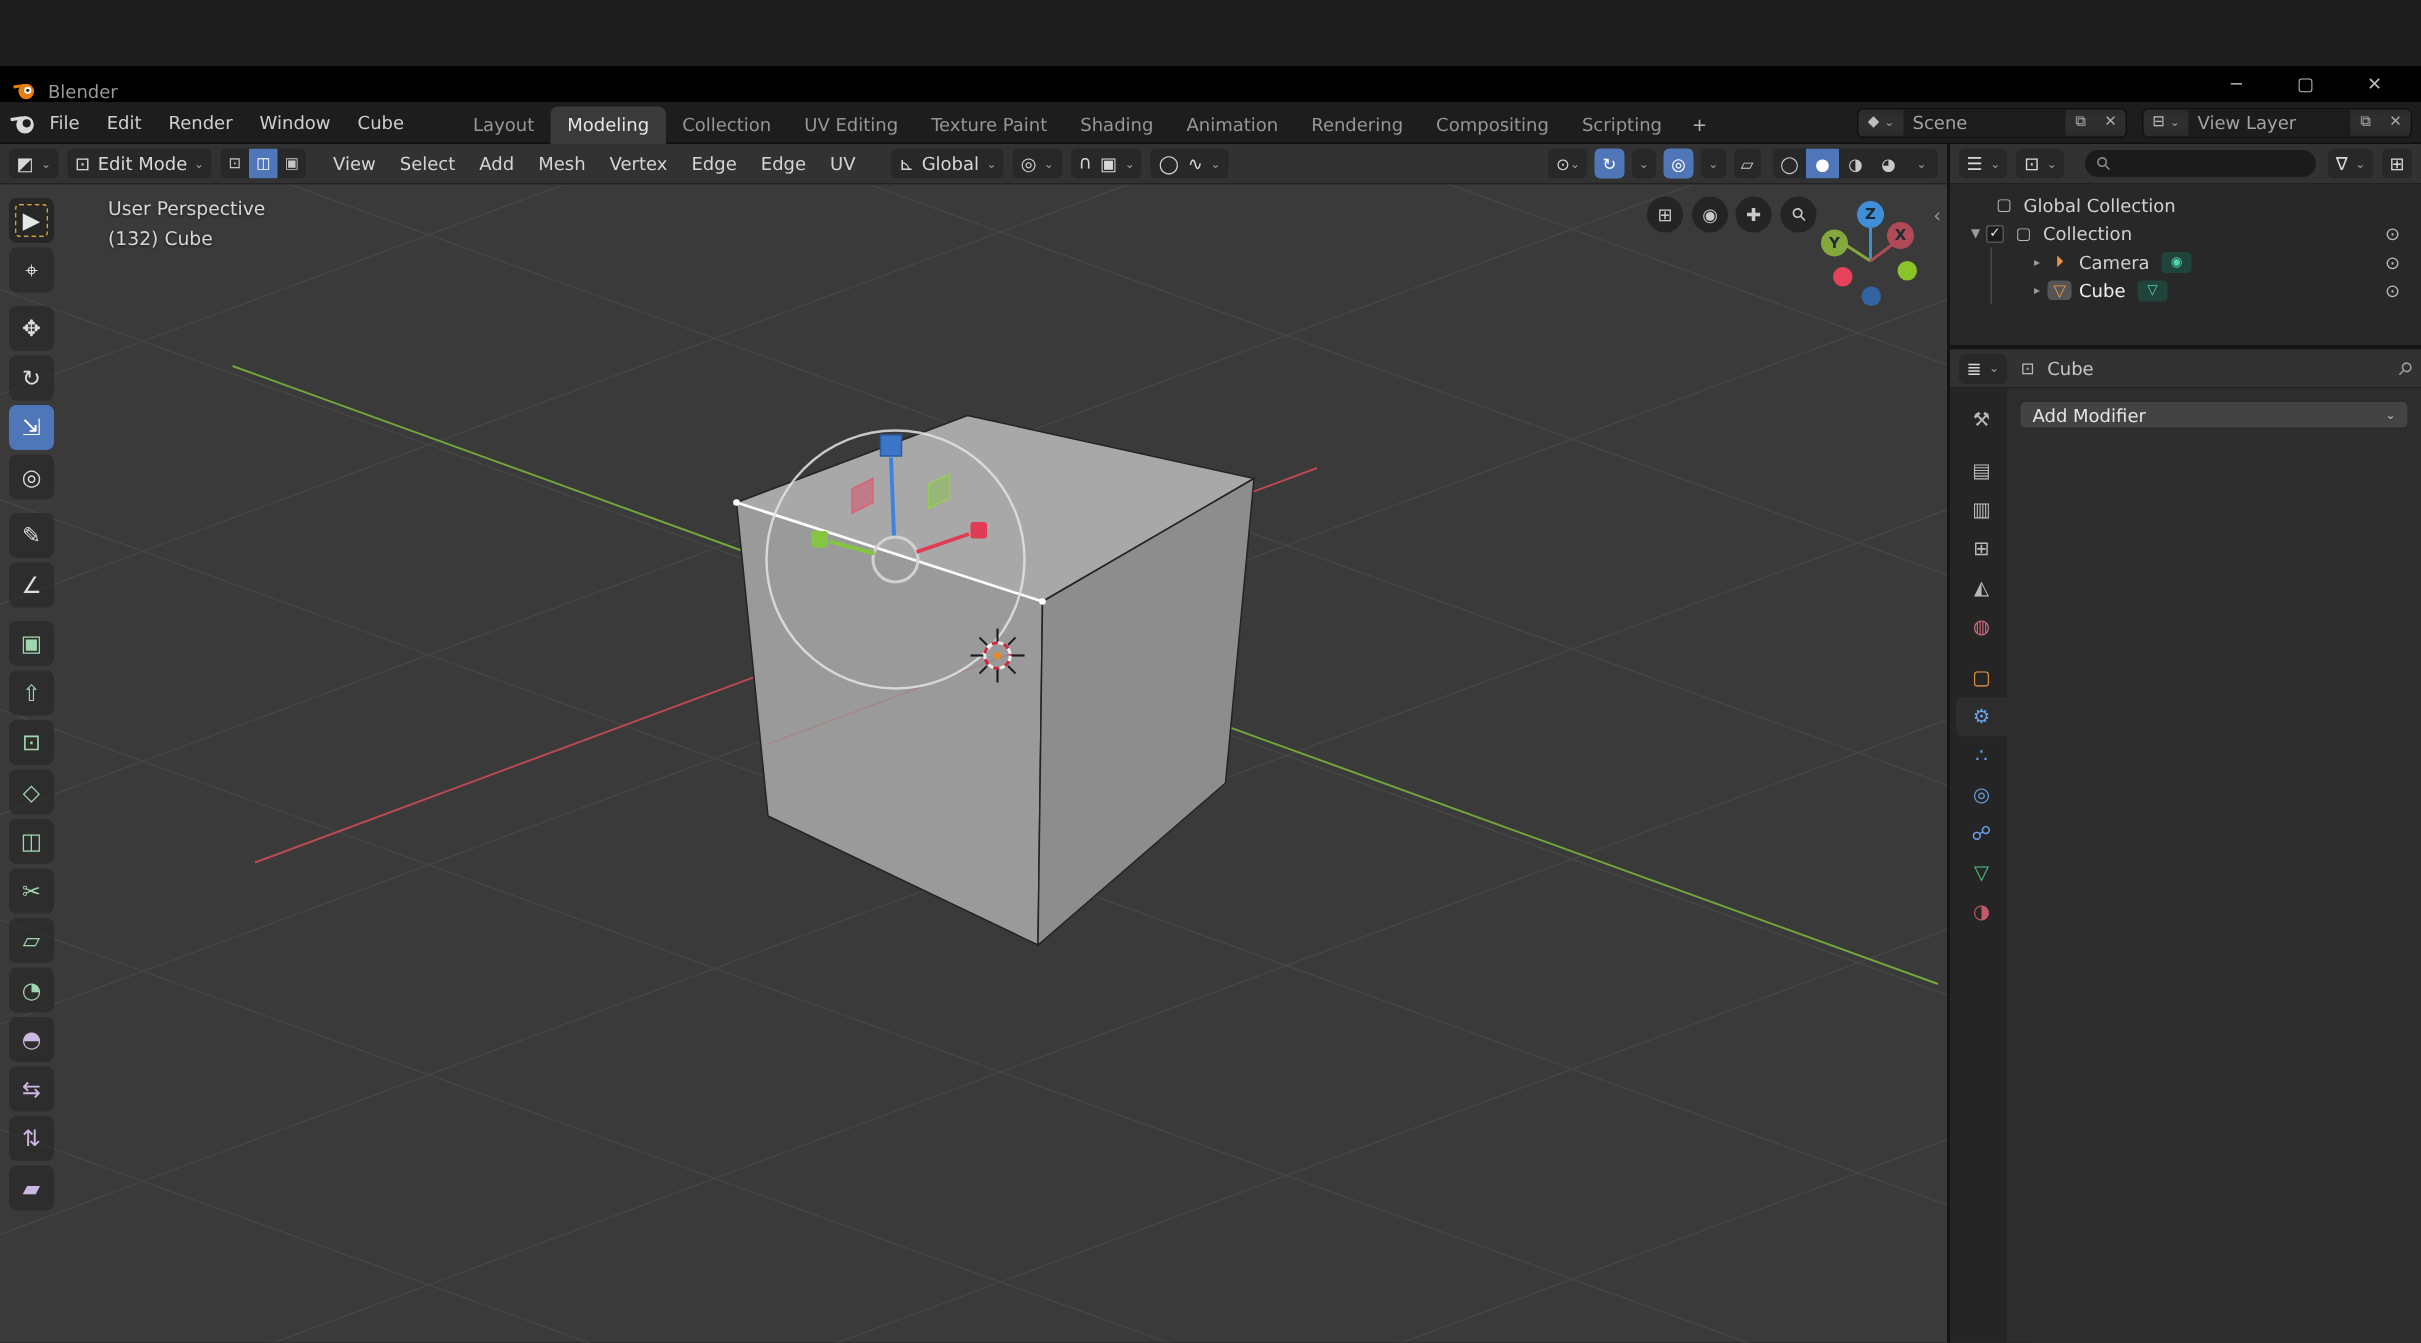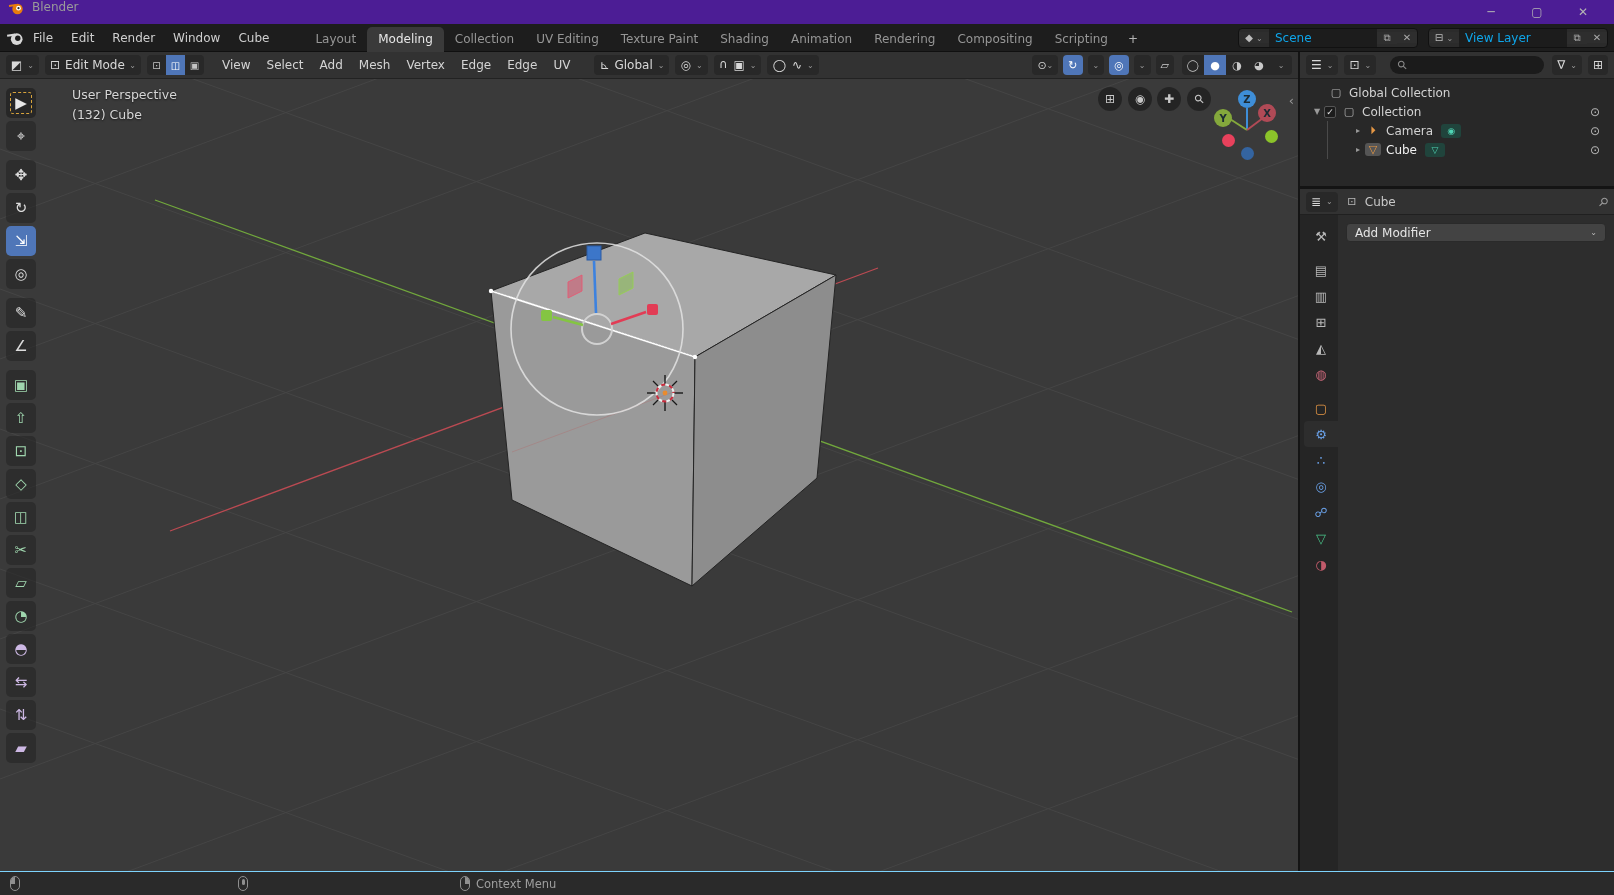--- a/index.html
+++ b/index.html
@@ -1,34 +1,34 @@
 <!DOCTYPE html>
 <html><head>
 <meta charset="utf-8">
 <style>
   * { margin:0; padding:0; box-sizing:border-box; }
   html,body { width:1614px; height:895px; overflow:hidden; background:#1d1d1d;
     font-family:"DejaVu Sans","Liberation Sans",sans-serif; font-size:12px; color:#c8c8c8;
     -webkit-font-smoothing:antialiased; }
-  .titlebar { height:24px; background:#4c1d95; display:flex; align-items:flex-start; padding:0 8px; }
+  .titlebar { height:24px; background:#000000; display:flex; align-items:flex-end; padding:0 8px;margin-top:44px; }
   .titlebar .app-title { color:#9a9a9a; margin-left:8px; font-size:12px; }
   .win-btns { margin-left:auto; display:flex; }
   .win-btn { width:46px; height:24px; display:flex; align-items:center; justify-content:center;
     color:#b5b5b5; font-size:12px; cursor:default; }
   .menubar { height:28px; background:#1d1d1d; display:flex; align-items:center; padding:0 6px;
     border-bottom:1px solid #101010; }
   .menu-item { padding:4px 9px; color:#cfcfcf; border-radius:3px; }
   .ws-tabs { display:flex; margin-left:26px; align-items:flex-end; height:28px; }
   .ws-tab { padding:5px 11px 6px; color:#969696; font-size:12px; border-radius:5px 5px 0 0; }
   .ws-tab.active { background:#3a3a3a; color:#e6e6e6; }
   .ws-add { padding:5px 9px 6px; color:#b5b5b5; }
   .id-widget { display:flex; align-items:center; height:20px; background:#2b2b2b;
     border:1px solid #111; border-radius:4px; overflow:hidden; margin-left:10px; }
   .id-widget .iw-icon { width:30px; text-align:center; color:#bdbdbd; background:#2e2e2e; font-size:10px; }
-  .id-widget .iw-name { width:108px; padding:0 6px; background:#1c1c1c; color:#0ea5e9; height:100%;
+  .id-widget .iw-name { width:108px; padding:0 6px; background:#1c1c1c; color:#a3a3a3; height:100%;
     display:flex; align-items:center; }
   .id-widget .iw-btn { width:20px; text-align:center; color:#aaa; background:#2e2e2e; font-size:10px; }
   .main { display:flex; height:819px; }
   .vp-col { width:1300px; display:flex; flex-direction:column; border-right:2px solid #141414; }
   .vp-header { height:27px; background:#323232; display:flex; align-items:center; padding:0 6px;
     border-bottom:1px solid #222; }
   .hdr-btn { display:flex; align-items:center; background:#282828; border-radius:4px; height:20px;
     padding:0 5px; margin-right:6px; color:#d8d8d8; }
   .hdr-btn .chev { font-size:8px; color:#9a9a9a; margin-left:5px; }
   .mode-select { display:flex; background:#282828; border-radius:4px; height:20px; overflow:hidden; margin-right:10px; }

